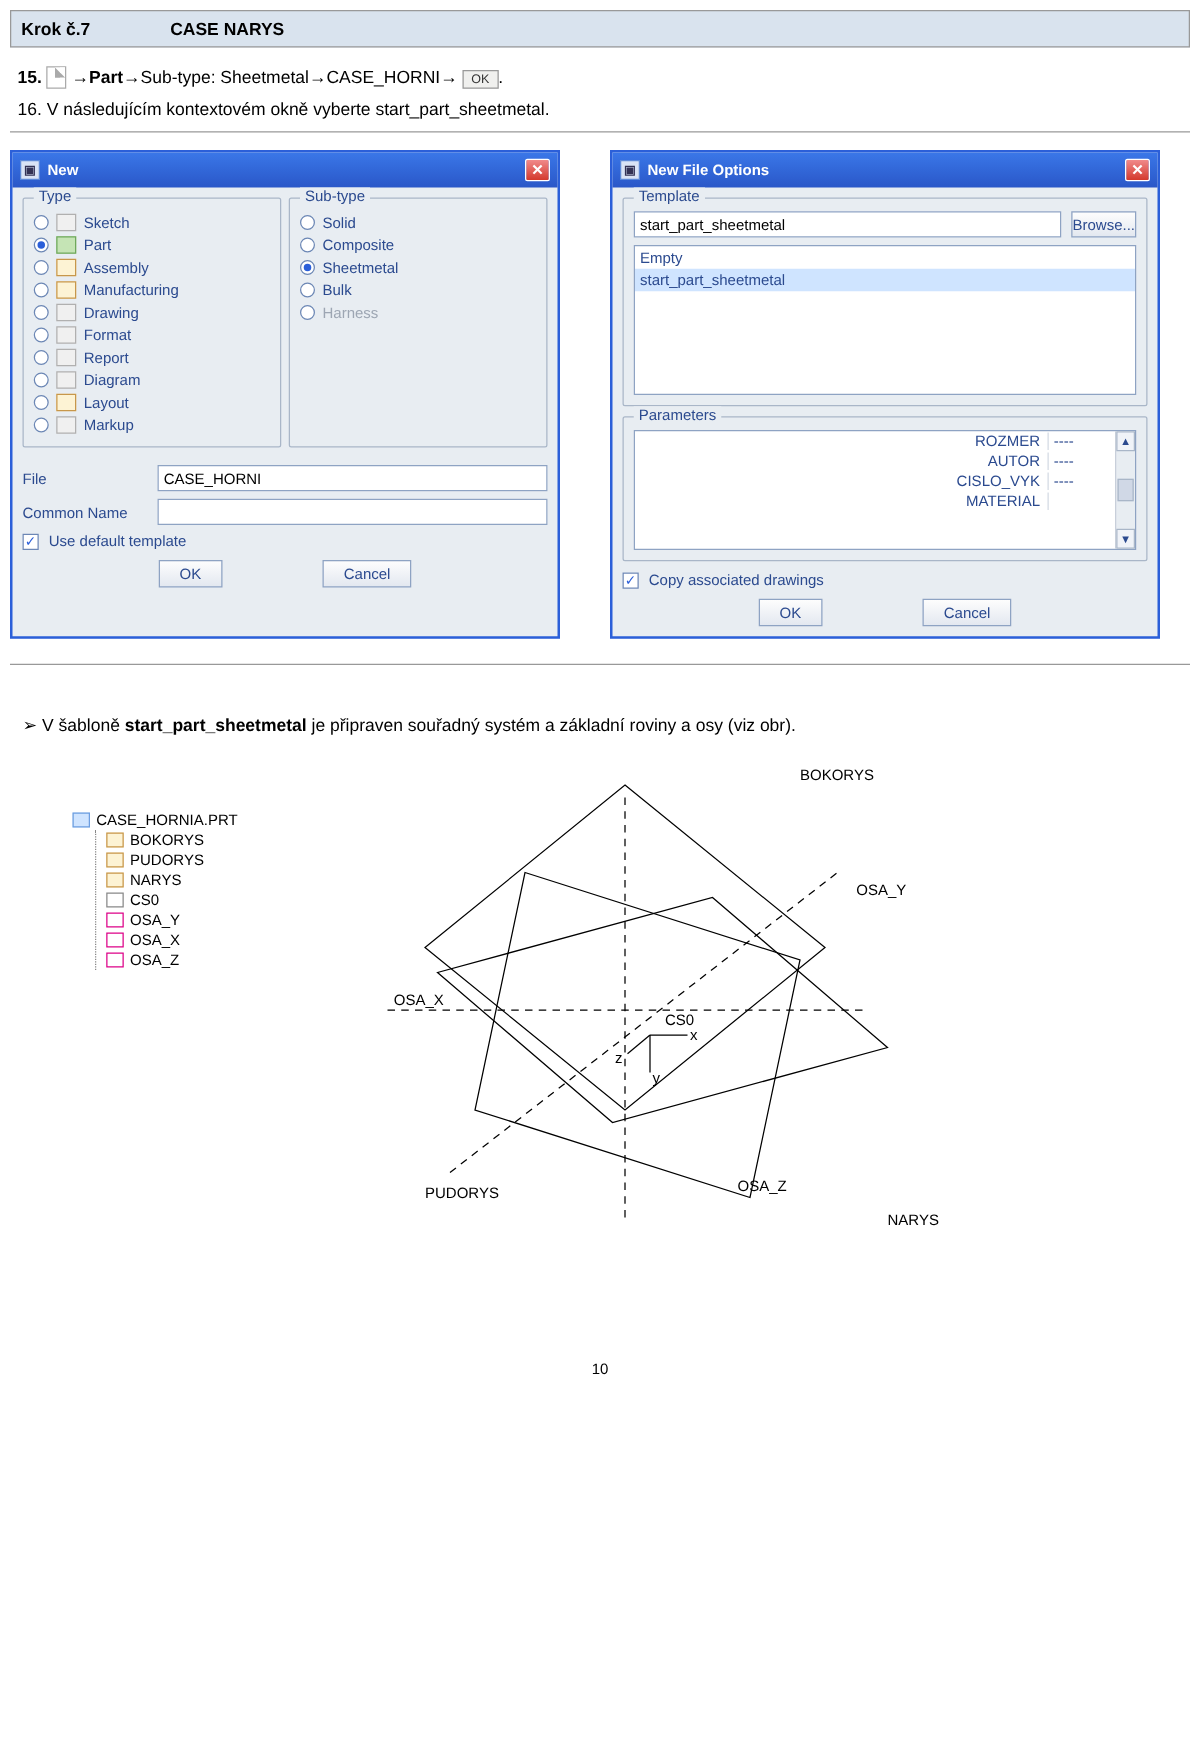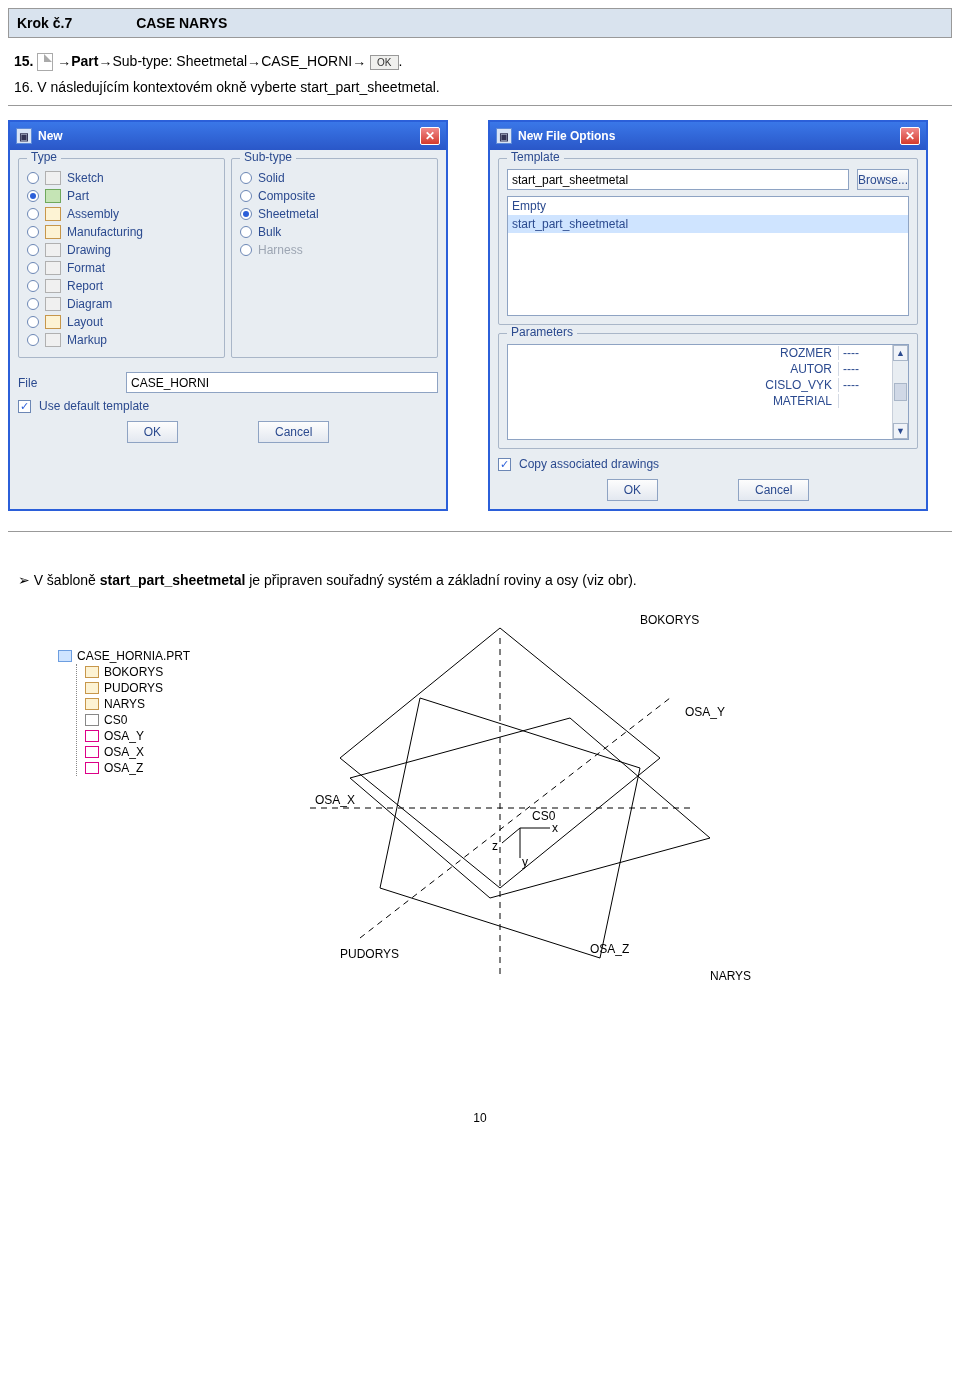--- a/index.html
+++ b/index.html
@@ -113,21 +113,21 @@
     font-family: Tahoma, Arial, sans-serif; font-size:12px; color:#000; margin-left:50px; margin-top:40px;
   }
   .tree .node { display:flex; align-items:center; gap:5px; padding:1px 0; }
   .tree .children { margin-left:18px; border-left:1px dotted #888; padding-left:8px; }
   .tree .icn { width:14px; height:12px; display:inline-block; border:1px solid #c7974b; background:#fdf3d4; }
   .tree .icn.root { background:#cfe4ff; border-color:#6d9ee0; }
   .tree .icn.cs { background:#fff; border-color:#888; font-size:8px; text-align:center; line-height:11px; }
   .tree .icn.axis { background:#fff; border-color:#d08; }
 
   .diagram-svg { flex:1; }
-  .page-num { text-align:center; font-size:12px; margin-top:63px; }
+  .page-num { text-align:center; font-size:12px; margin-top:40px; }
   .inline-icon { display:inline-block; width:16px; height:18px; border:1px solid #aaa; background:#fff; vertical-align:middle; position:relative; }
   .inline-icon::after { content:""; position:absolute; top:0; right:0; border-width:4px; border-style:solid; border-color:#fff #fff #aaa #aaa; }
 </style>
 </head>
 <body>
 
 <div class="step-header">
   <span>Krok č.7</span>
   <span class="case">CASE NARYS</span>
 </div>
@@ -229,20 +229,24 @@
             </div>
           <div class="radio-row disabled">
               <span class="radio"></span>
               <span>Harness</span>
             </div>
         </div>
       </div>
       <div class="field-row">
         <label>File</label>
         <input class="txt" value="CASE_HORNI" style="">
+      </div>
+      <div class="field-row">
+        <label>Common Name</label>
+        <input class="txt" style="">
       </div>
       <div class="field-row">
         <span class="chk checked"></span>
         <span>Use default template</span>
       </div>
       <div class="btn-row">
         <button class="btn">OK</button>
         <button class="btn">Cancel</button>
       </div>
     </div>

